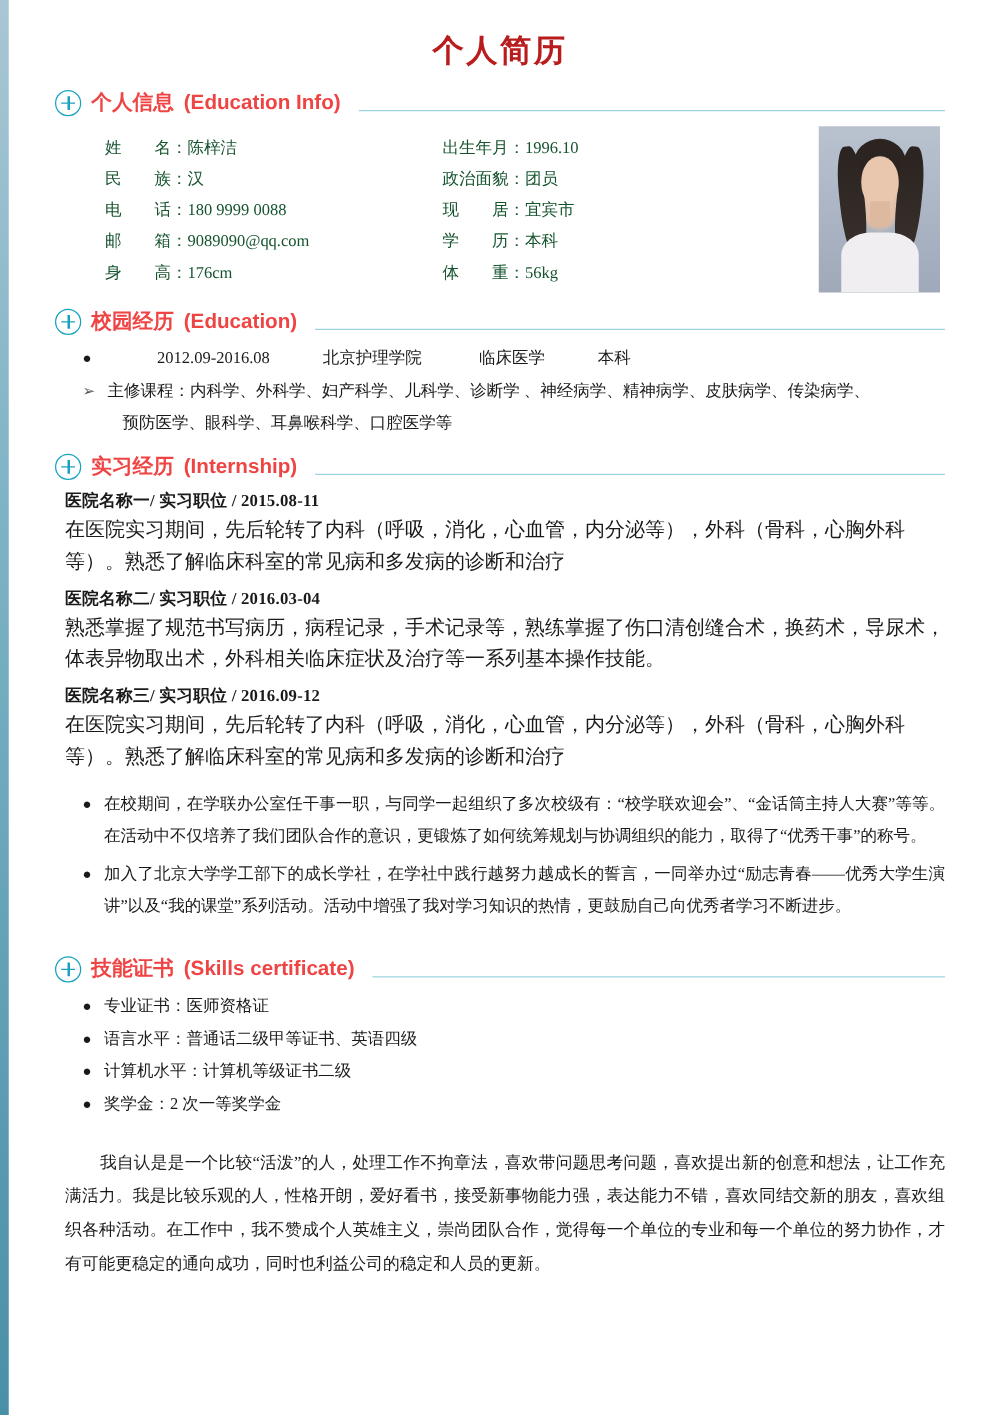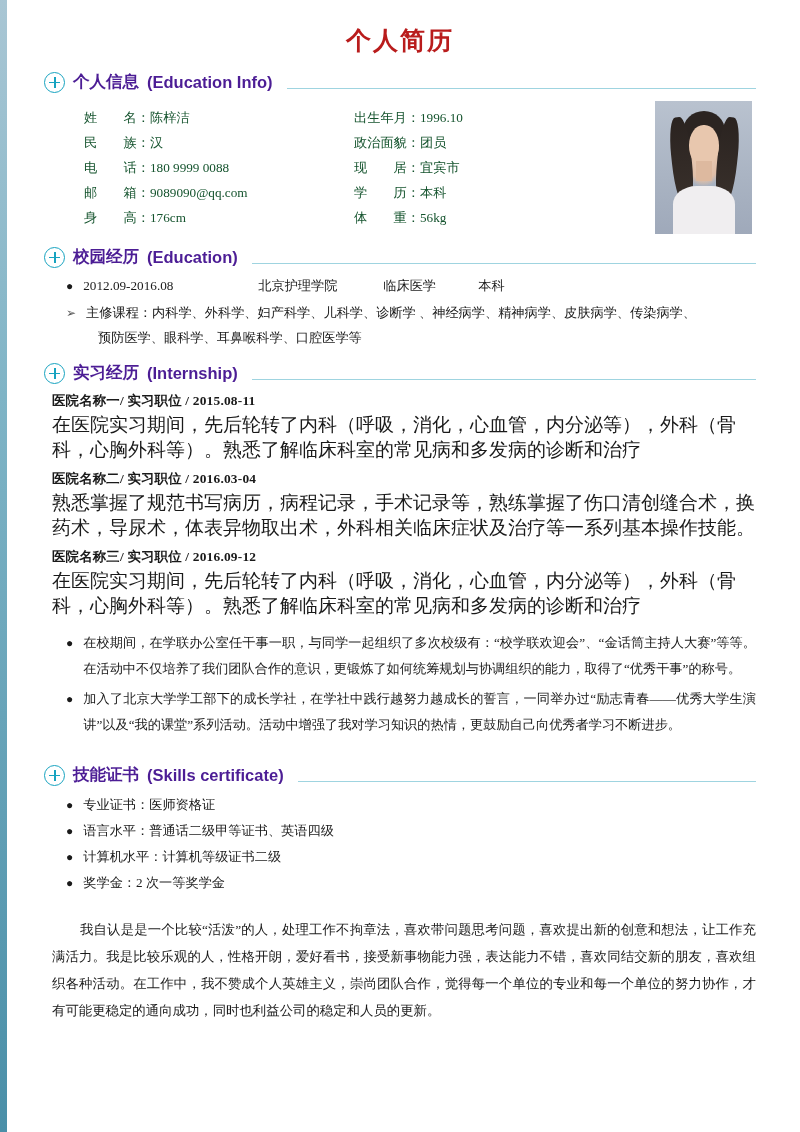--- a/index.html
+++ b/index.html
@@ -48,21 +48,21 @@
     flex: 0 0 auto;
   }
   .plus-icon::before, .plus-icon::after {
     content: "";
     position: absolute;
     background: #17a3c0;
   }
   .plus-icon::before { left: 4px; right: 4px; top: 9px; height: 1.8px; }
   .plus-icon::after { top: 4px; bottom: 4px; left: 9px; width: 1.8px; }
   .section-title {
-    color: #4c1d95;
+    color: #ef4444;
     font-size: 16.5px;
     font-weight: bold;
     white-space: nowrap;
     font-family: "Liberation Sans", sans-serif;
   }
   .head-rule {
     flex: 1 1 auto;
     height: 1px;
     background: #9fd4e0;
     margin-left: 6px;
@@ -135,21 +135,21 @@
     font-size: 13.2px;
     line-height: 24px;
     margin-left: 22px;
   }
   .b-dot {
     flex: 0 0 auto;
     margin-right: 10px;
     font-size: 12px;
   }
   .edu-line { display:flex; gap: 0; }
-  .edu-date { width: 175px; }
+  .edu-date { width: 175px; text-align: center; }
   .edu-school { width: 125px; }
   .edu-major { width: 95px; }
   .arrow-row {
     display: flex;
     align-items: flex-start;
     font-size: 13.2px;
     line-height: 25px;
     margin-left: 22px;
     margin-top: 2px;
   }
@@ -157,21 +157,21 @@
   .arrow-text { flex:1 1 auto; }
   .indent-line { margin-left: 54px; font-size:13.2px; line-height: 25px; }
   
   .intern-head {
     font-size: 13.4px;
     font-weight: bold;
     margin: 8px 0 2px 8px;
     letter-spacing: .2px;
   }
   .intern-body {
-    font-size: 19px;
+    font-size: 16px;
     line-height: 25px;
     margin: 0 0 2px 8px;
   }
   
   .campus-item {
     display:flex;
     align-items: flex-start;
     font-size: 13.2px;
     line-height: 26px;
     margin: 4px 0 0 22px;

